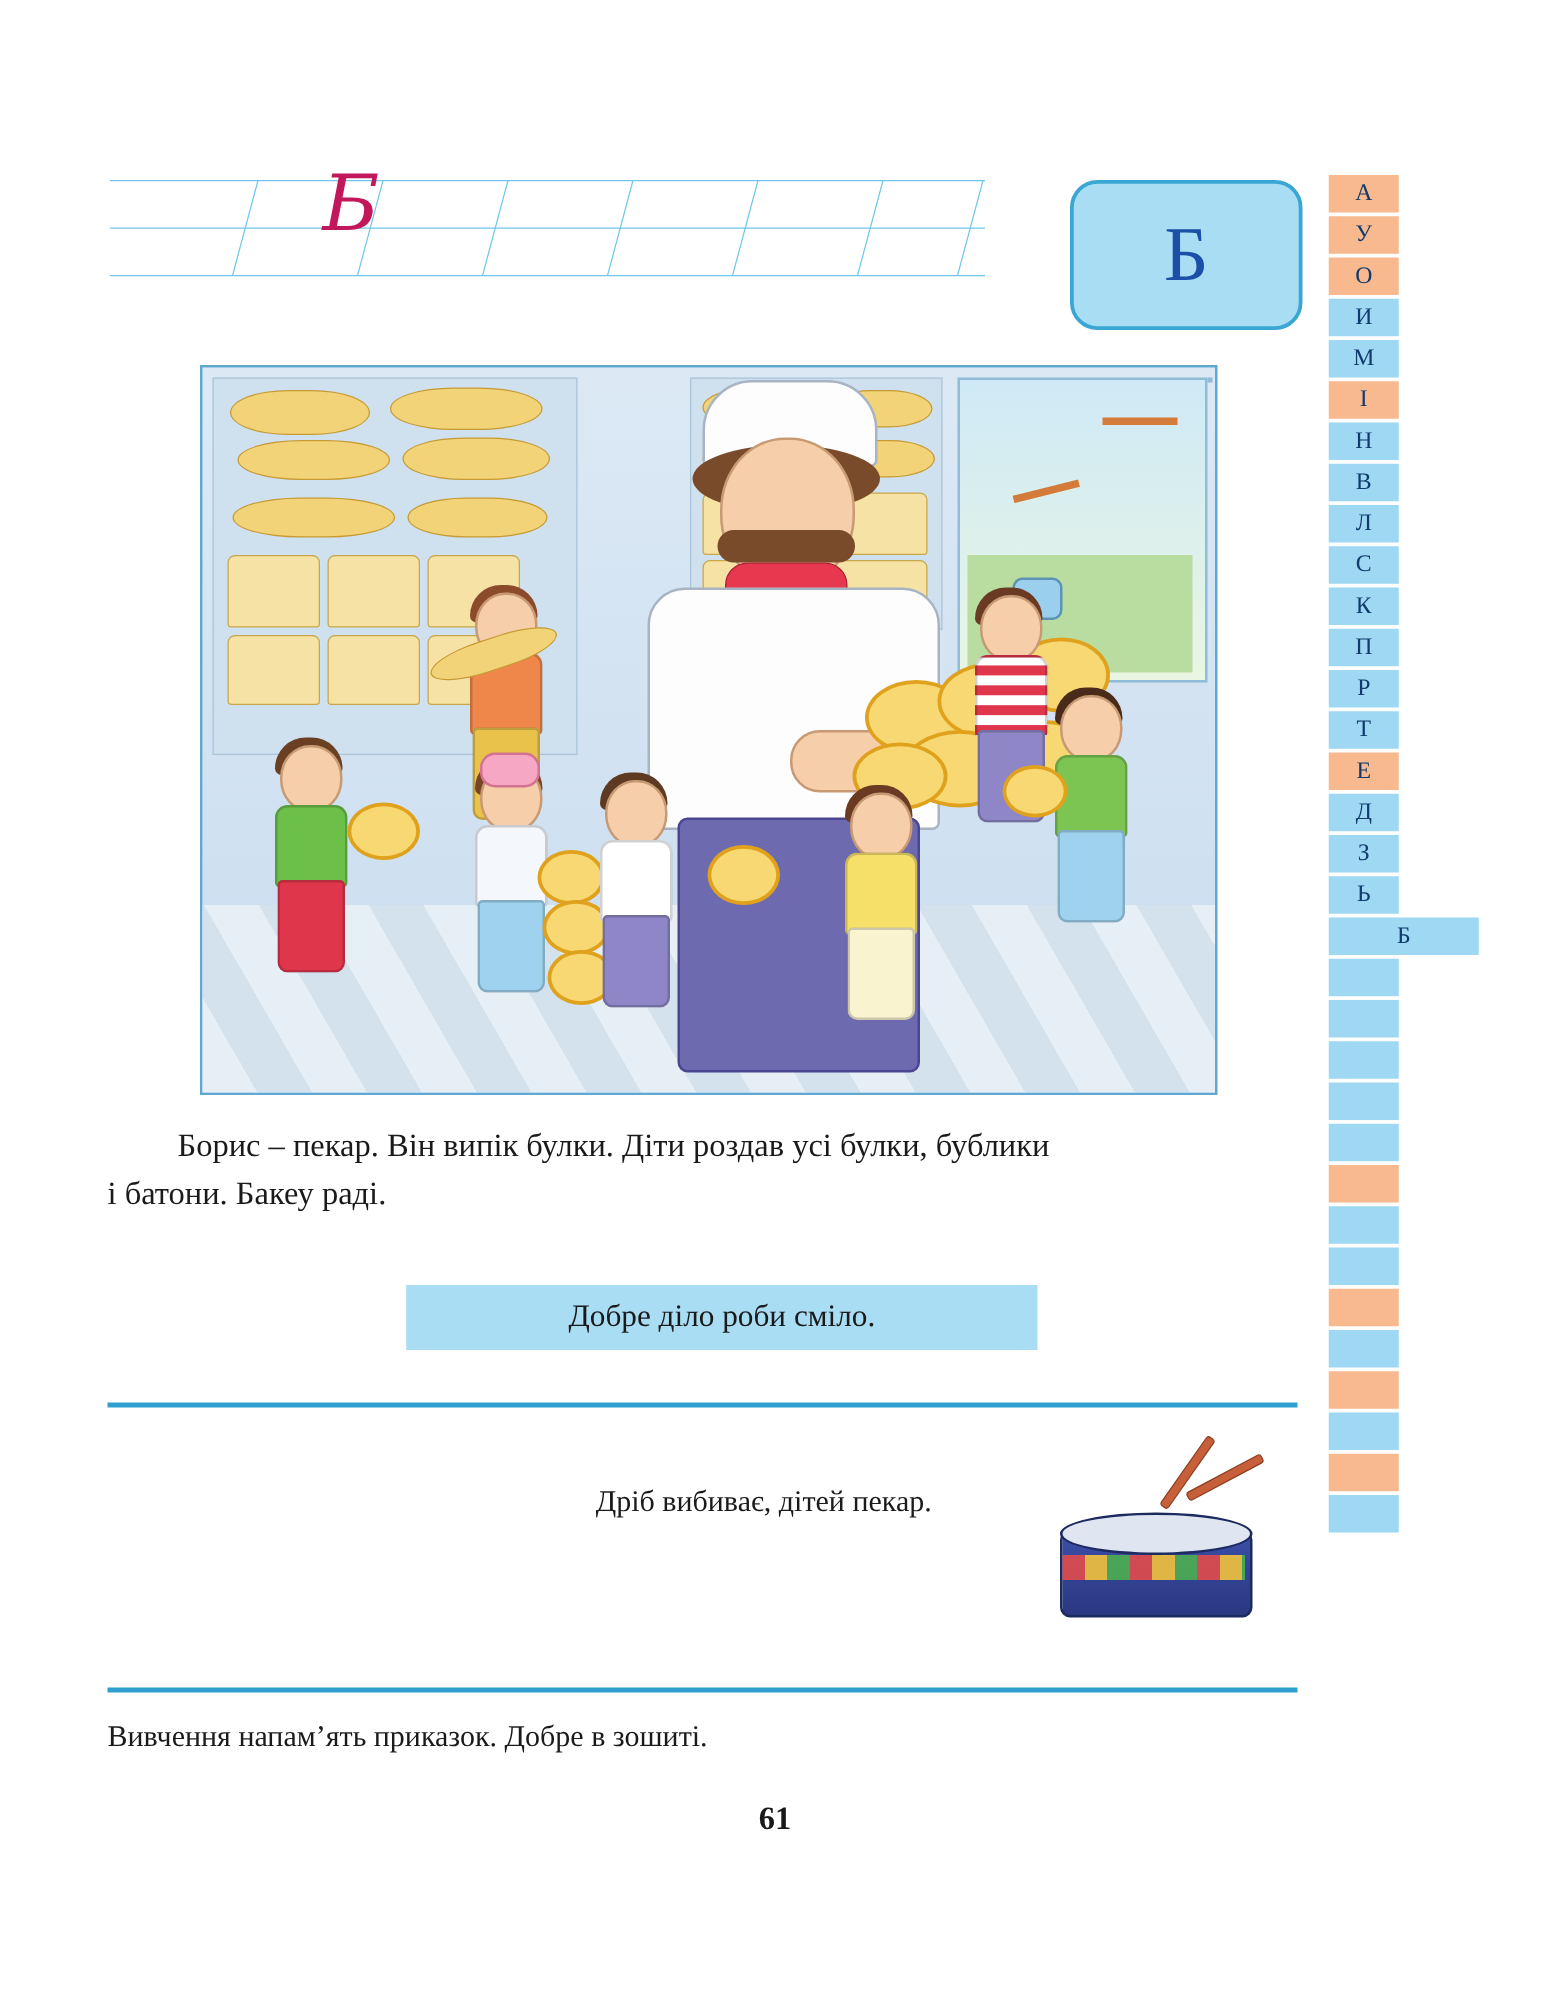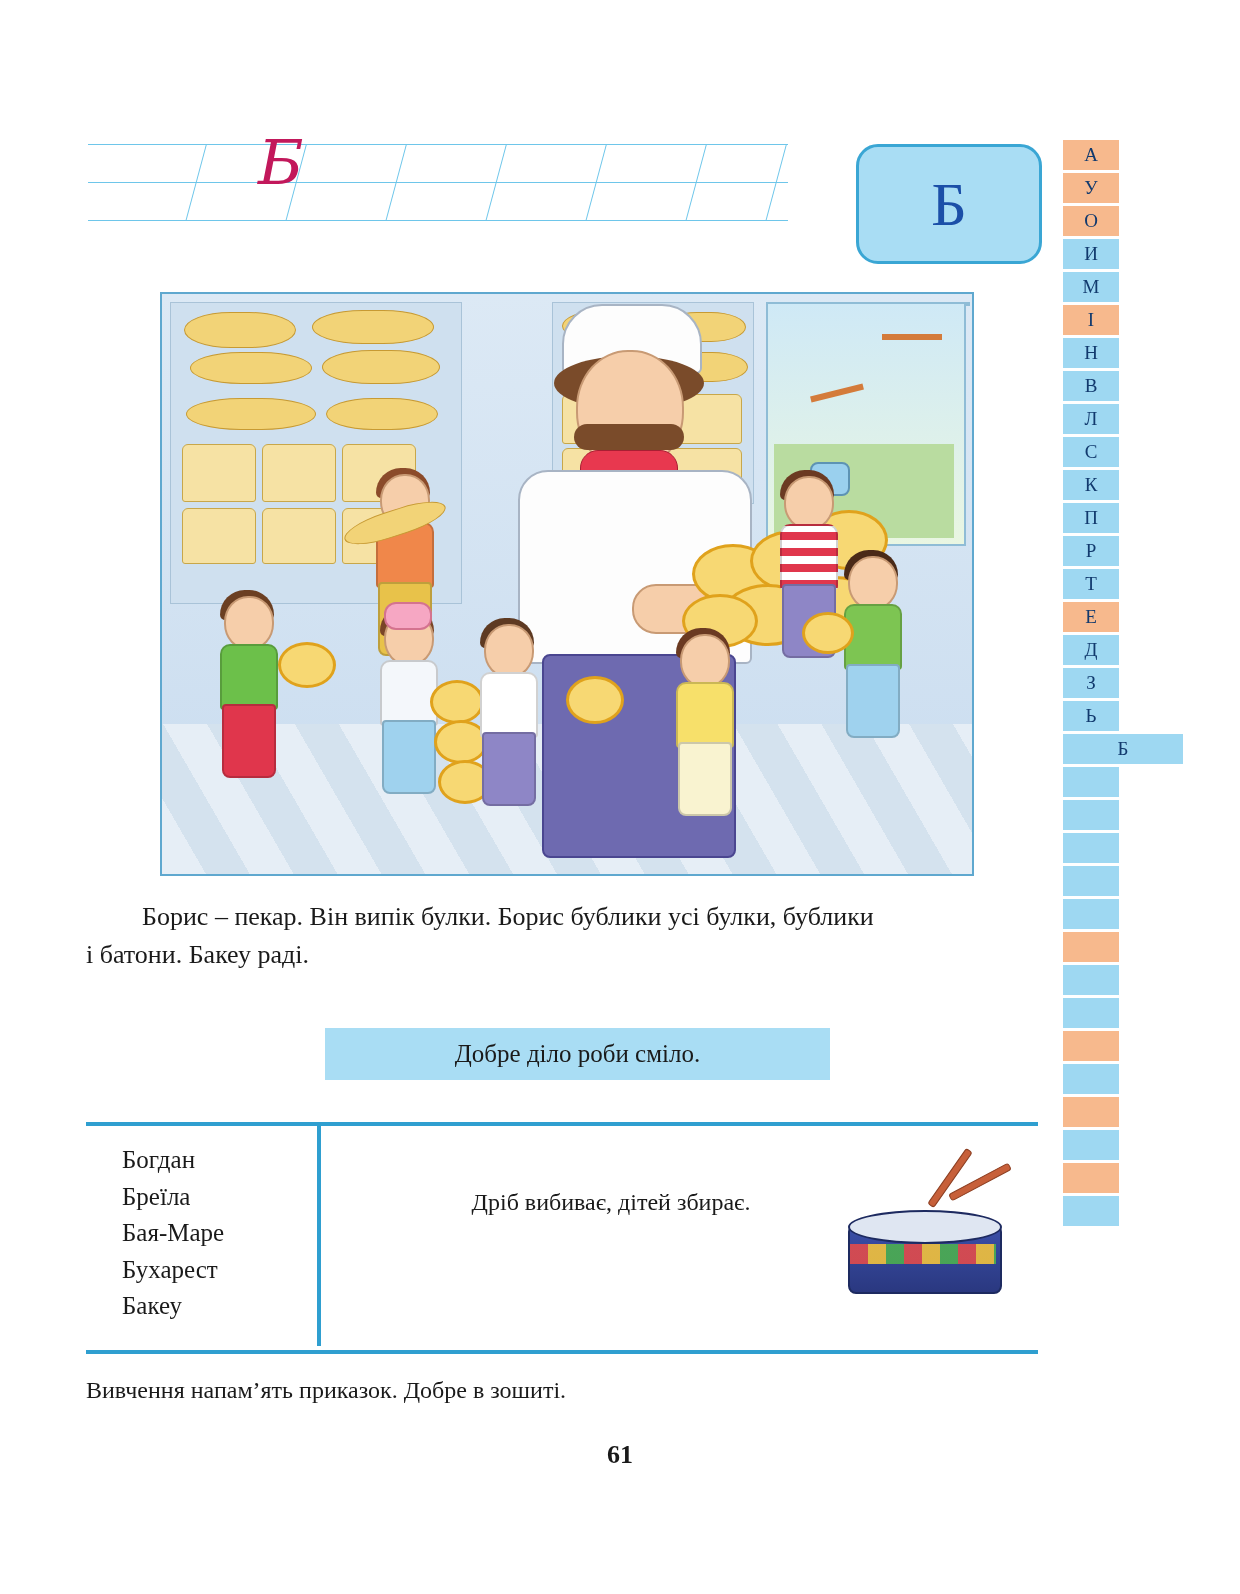--- a/index.html
+++ b/index.html
@@ -490,40 +490,33 @@
   <div class="kid" style="left:680px; top:262px;">
     <div class="hair2" style="background:#4a2a18;"></div>
     <div class="head"></div>
     <div class="torso" style="background:#7dc552;"></div>
     <div class="legs" style="background:#9fd2ee;"></div>
   </div>
   <div class="bagel-pile" style="left:640px; top:318px; width:46px; height:36px;"></div>
 </div>
 
 <div id="story">
-  <span class="indent"></span><span>Борис – пекар. Він випік булки. Борис бублики усі булки, бублики</span><br>
+  <span class="indent"></span><span>Борис – пекар. Він випік булки. Діти роздав усі булки, бублики</span><br>
   <span>і батони. Бакеу раді.</span>
 </div>
 
 <div id="proverb">
   <span>Добре діло роби сміло.</span>
 </div>
 
 <div id="bottom-panel">
 
-  <div id="word-list">
-    <div>Богдан</div>
-    <div>Бреїла</div>
-    <div>Бая-Маре</div>
-    <div>Бухарест</div>
-    <div>Бакеу</div>
-  </div>
 
   <div id="riddle">
-    <div>Дріб вибиває, дітей збирає.</div>
+    <div>Дріб вибиває, дітей пекар.</div>
   </div>
 
   <div id="drum">
     <div class="stick s1"></div>
     <div class="stick s2"></div>
     <div class="drum-body"></div>
     <div class="drum-band"></div>
     <div class="drum-top"></div>
   </div>
 

